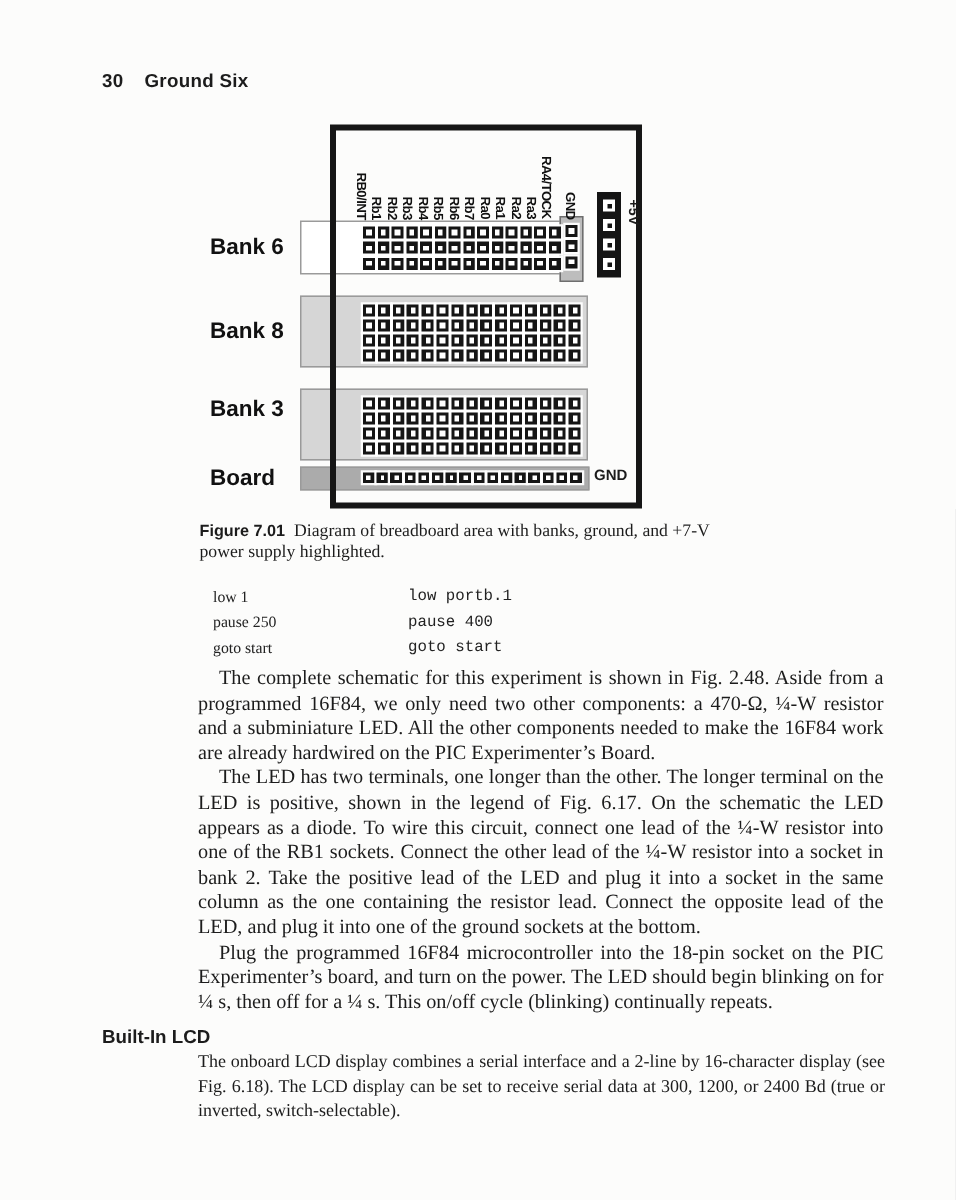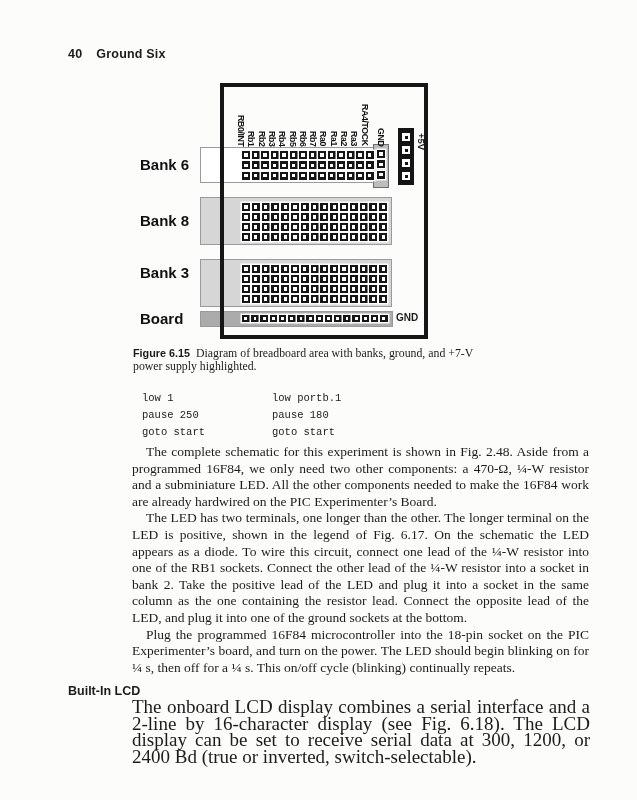--- a/index.html
+++ b/index.html
@@ -60,47 +60,47 @@
     font-size:11.8px; line-height:12.6px;
   }
   .caption b{font-family:"Liberation Sans", sans-serif; font-size:10.8px; margin-right:6px;}
 
   
   .code-col{
     position:absolute; top:390px; margin:0;
     font-family:"Liberation Mono", monospace; font-size:10.5px; line-height:17.2px;
     white-space:pre; color:#222;
   }
-  .code-left{left:142px;}
+  .code-left{left:142px;font-family:Liberation Serif, serif;}
   .code-right{left:272px;}
 
   
   .body-text{
     position:absolute; left:132px; top:444px; width:457px;
     font-size:13.5px; line-height:16.6px; text-align:justify;
   }
   .body-text p{margin:0; text-indent:14px;}
 
   
   .section-heading{
     position:absolute; left:68px; top:684px; margin:0;
     font-family:"Liberation Sans", sans-serif; font-weight:bold; font-size:12.5px;
   }
   .section-para{
     position:absolute; left:132px; top:699px; width:458px; margin:0;
-    font-size:19px; line-height:16.6px; text-align:justify;
+    font-size:12px; line-height:16.6px; text-align:justify;
   }
 </style>
 </head>
 <body>
 
 <div class="page">
 
   <div class="running-head">
-    <span>40</span><span class="chap">Ground Six</span>
+    <span>30</span><span class="chap">Ground Six</span>
   </div>
 
   <div id="diagram">
     <div class="board-border"></div>
     <div class="gnd-col"></div>
     <div class="power-connector">
         <div class="hole"></div>
         <div class="hole"></div>
         <div class="hole"></div>
         <div class="hole"></div>
@@ -306,28 +306,28 @@
       <div class="pin-label" style="left: 308.1px; bottom: 654px;">Rb7</div>
       <div class="pin-label" style="left: 318.4px; bottom: 654px;">Ra0</div>
       <div class="pin-label" style="left: 328.7px; bottom: 654px;">Ra1</div>
       <div class="pin-label" style="left: 339px; bottom: 654px;">Ra2</div>
       <div class="pin-label" style="left: 349.3px; bottom: 654px;">Ra3</div>
       <div class="pin-label" style="left: 359.6px; bottom: 654px;">RA4/TOCK</div>
       <div class="pin-label" style="left: 375.5px; bottom: 654px;">GND</div>
     </div>
 
   <p class="caption">
-    <b>Figure 6.15</b><span>Diagram of breadboard area with banks, ground, and +7-V power supply highlighted.</span>
+    <b>Figure 7.01</b><span>Diagram of breadboard area with banks, ground, and +7-V power supply highlighted.</span>
   </p>
 
   <pre class="code-col code-left">low 1
 pause 250
 goto start</pre>
   <pre class="code-col code-right">low portb.1
-pause 180
+pause 400
 goto start</pre>
 
   <div class="body-text">
     <p>The complete schematic for this experiment is shown in Fig. 2.48. Aside from a programmed 16F84, we only need two other components: a 470-Ω, ¼-W resistor and a subminiature LED. All the other components needed to make the 16F84 work are already hardwired on the PIC Experimenter’s Board.</p>
     <p>The LED has two terminals, one longer than the other. The longer terminal on the LED is positive, shown in the legend of Fig. 6.17. On the schematic the LED appears as a diode. To wire this circuit, connect one lead of the ¼-W resistor into one of the RB1 sockets. Connect the other lead of the ¼-W resistor into a socket in bank 2. Take the positive lead of the LED and plug it into a socket in the same column as the one containing the resistor lead. Connect the opposite lead of the LED, and plug it into one of the ground sockets at the bottom.</p>
     <p>Plug the programmed 16F84 microcontroller into the 18-pin socket on the PIC Experimenter’s board, and turn on the power. The LED should begin blinking on for ¼ s, then off for a ¼ s. This on/off cycle (blinking) continually repeats.</p>
   </div>
 
   <h3 class="section-heading">Built-In LCD</h3>
   <p class="section-para">The onboard LCD display combines a serial interface and a 2-line by 16-character display (see Fig. 6.18). The LCD display can be set to receive serial data at 300, 1200, or 2400 Bd (true or inverted, switch-selectable).</p>

